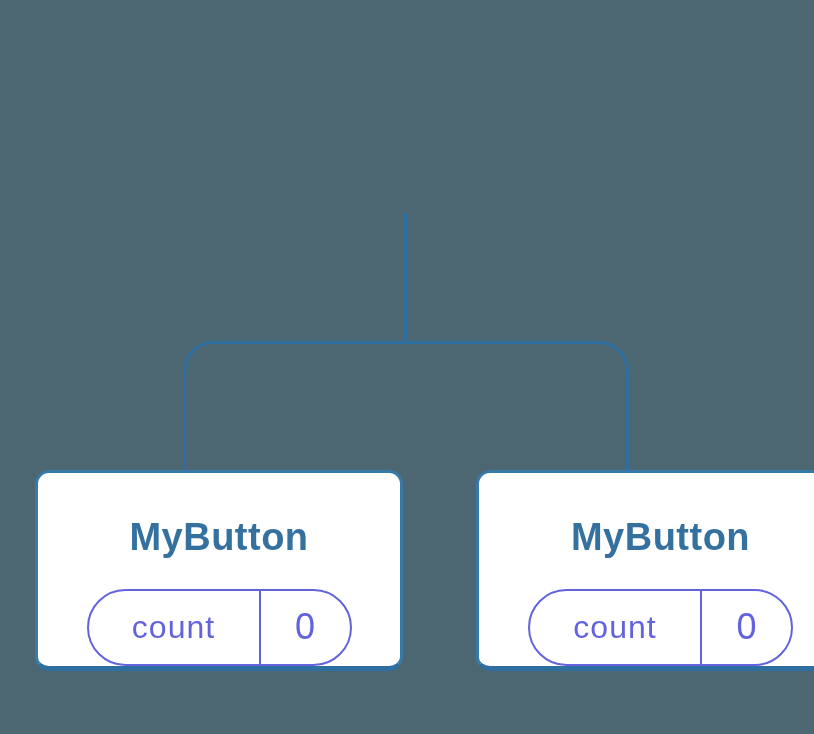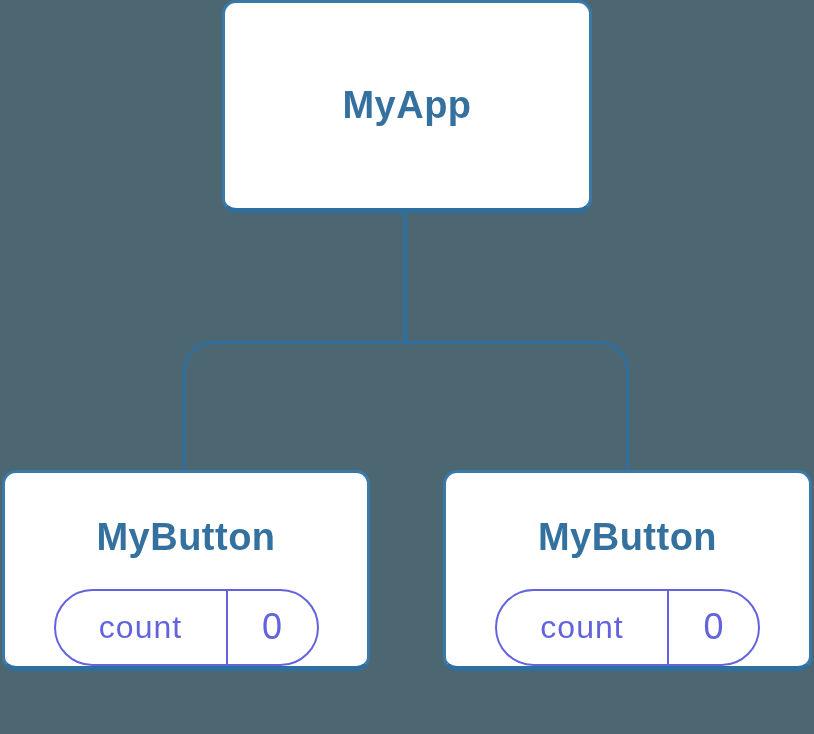--- a/index.html
+++ b/index.html
@@ -31,20 +31,21 @@
     align-items: center;
     justify-content: center;
   }
   .node-child {
     top: 470px;
     width: 368px;
     height: 201px;
     flex-direction: column;
     align-items: center;
     padding-top: 42px;
+    margin-left: 33px;
   }
   .child-left  { left: 2px; }
   .child-right { left: 443px; width: 369px; }
   .node-label {
     font-size: 38px;
     font-weight: 600;
     letter-spacing: 0.5px;
     line-height: 1.2;
     color: var(--title-text, #35719F);
     white-space: nowrap;
@@ -96,23 +97,20 @@
     justify-content: center;
     font-size: 36px;
     color: var(--state-accent, #6363DD);
   }
 </style>
 </head>
 <body>
 
 <div class="canvas">
 
-  <div class="node node-root">
-    <span class="node-label">MyApp</span>
-  </div>
 
   <div class="connector stem"></div>
   <div class="connector bracket"></div>
 
   <div class="node node-child child-left">
     <span class="node-label">MyButton</span>
     <div class="state-pill">
       <span class="state-name">count</span>
       <span class="state-value">0</span>
     </div>

